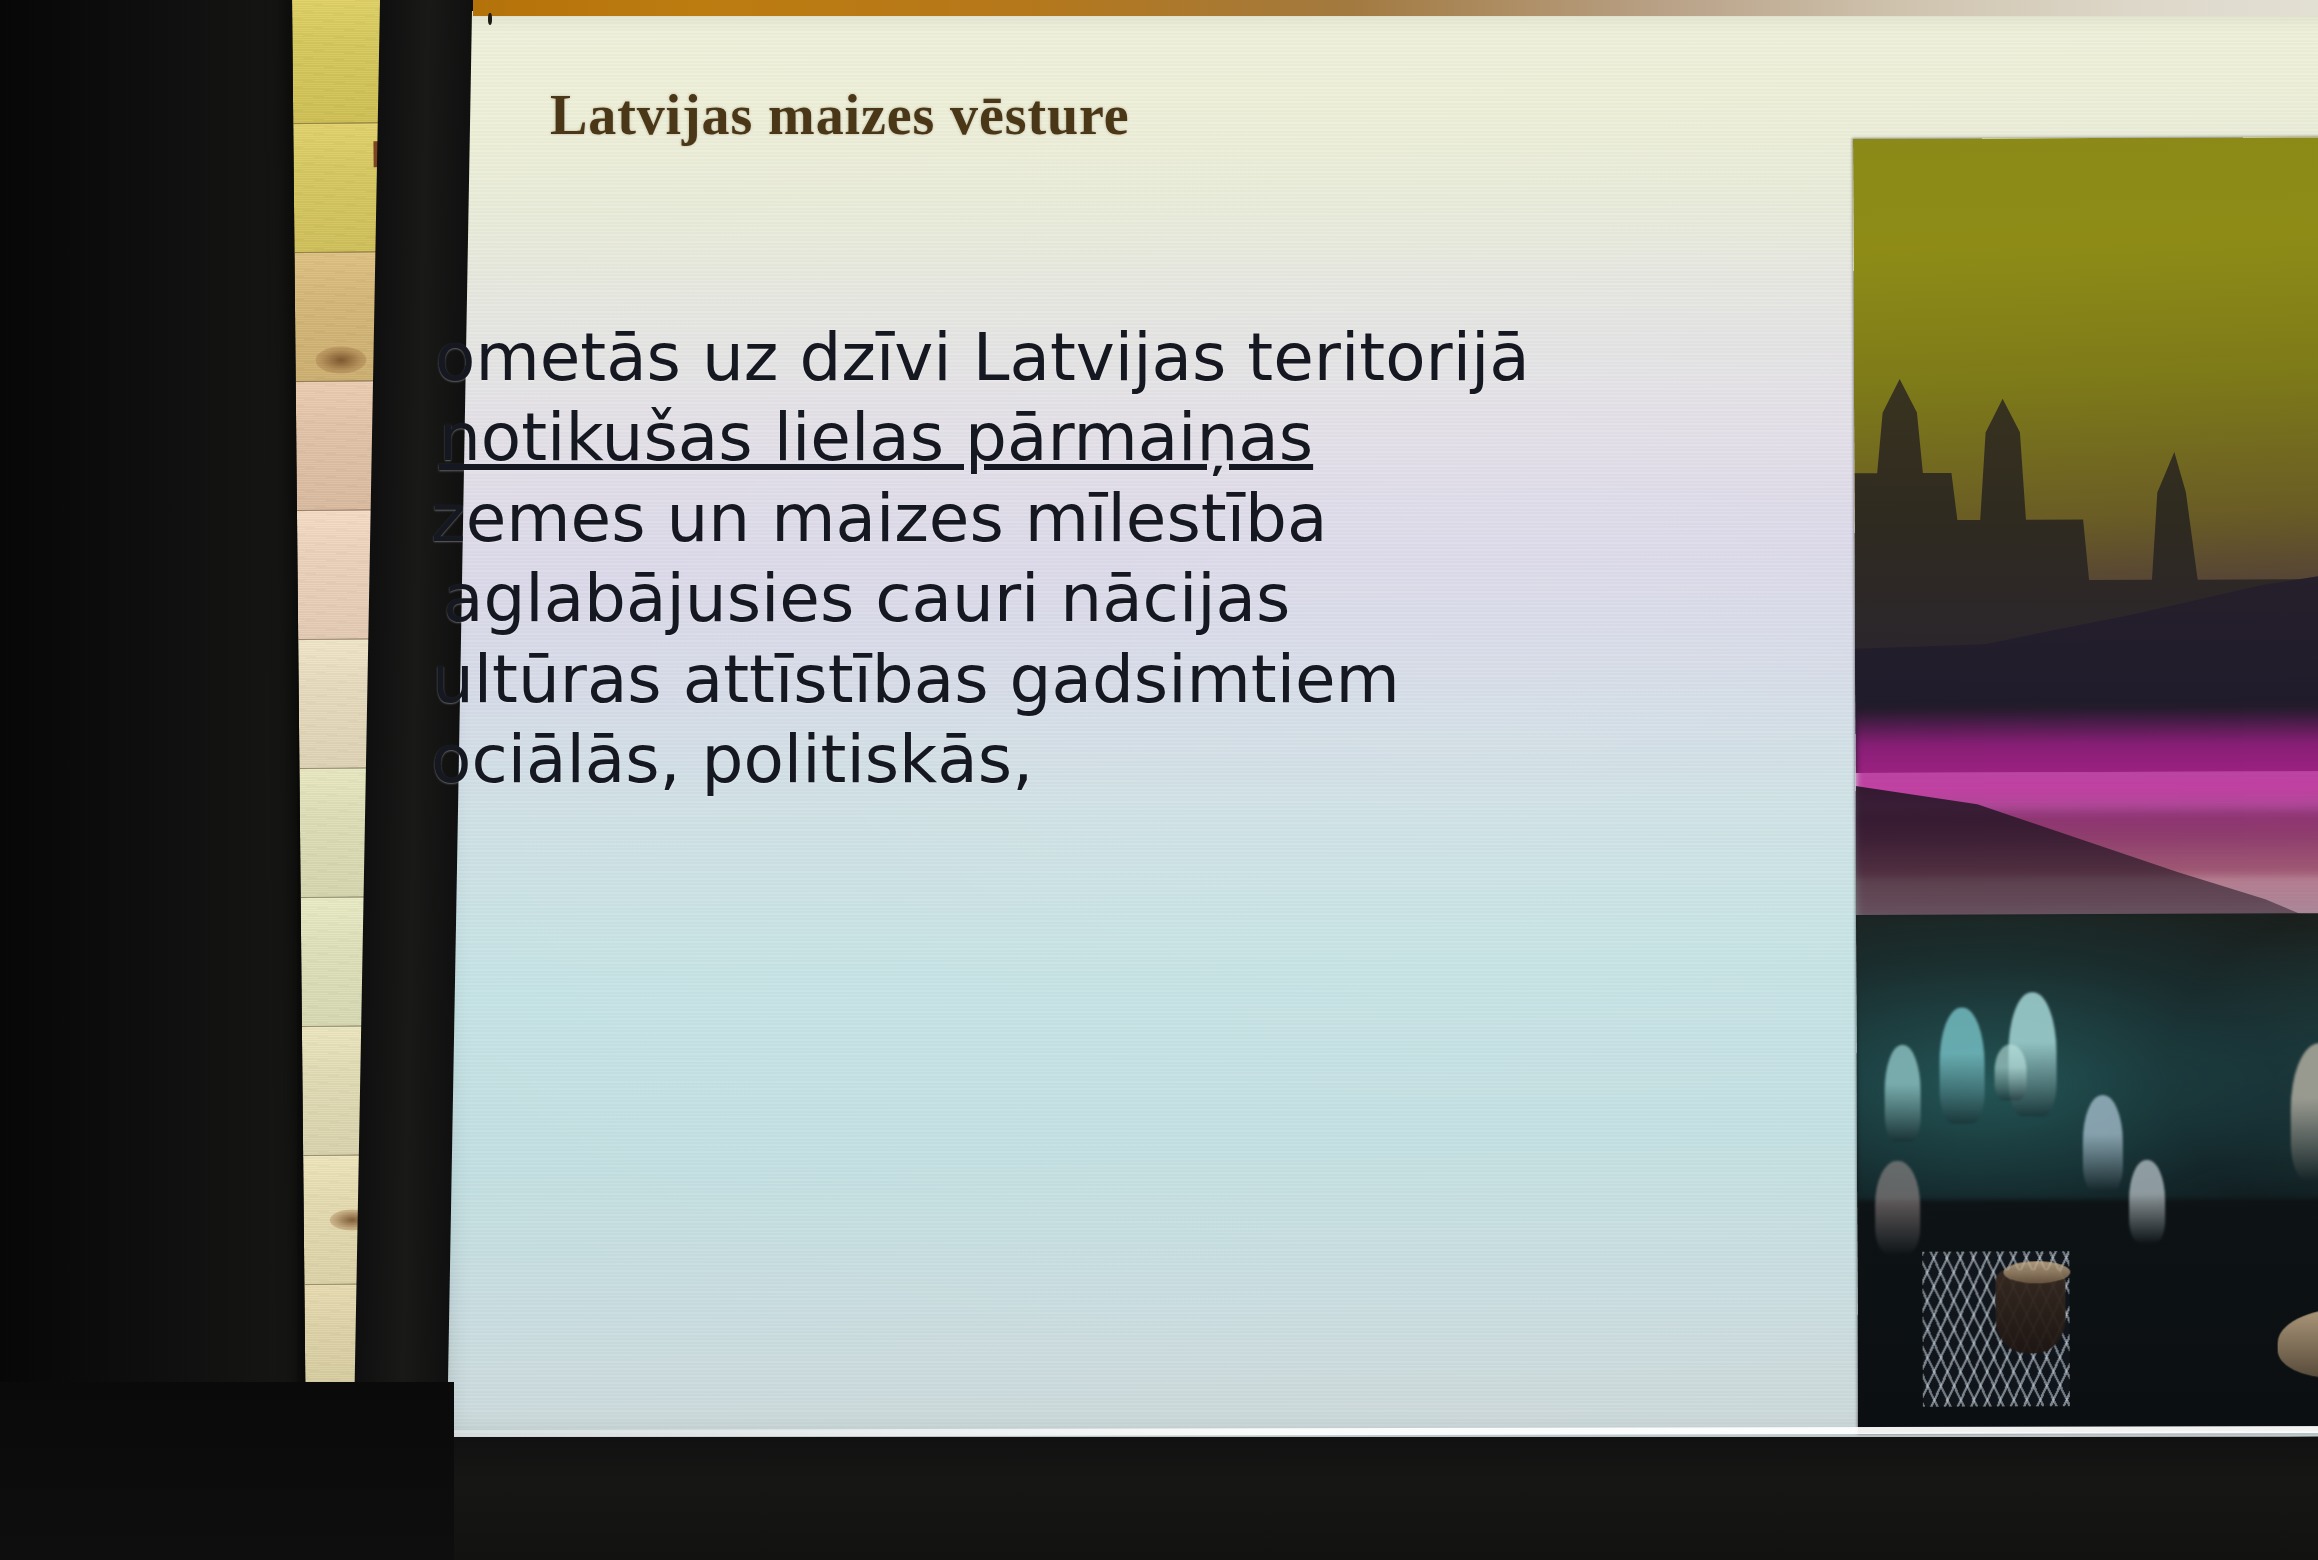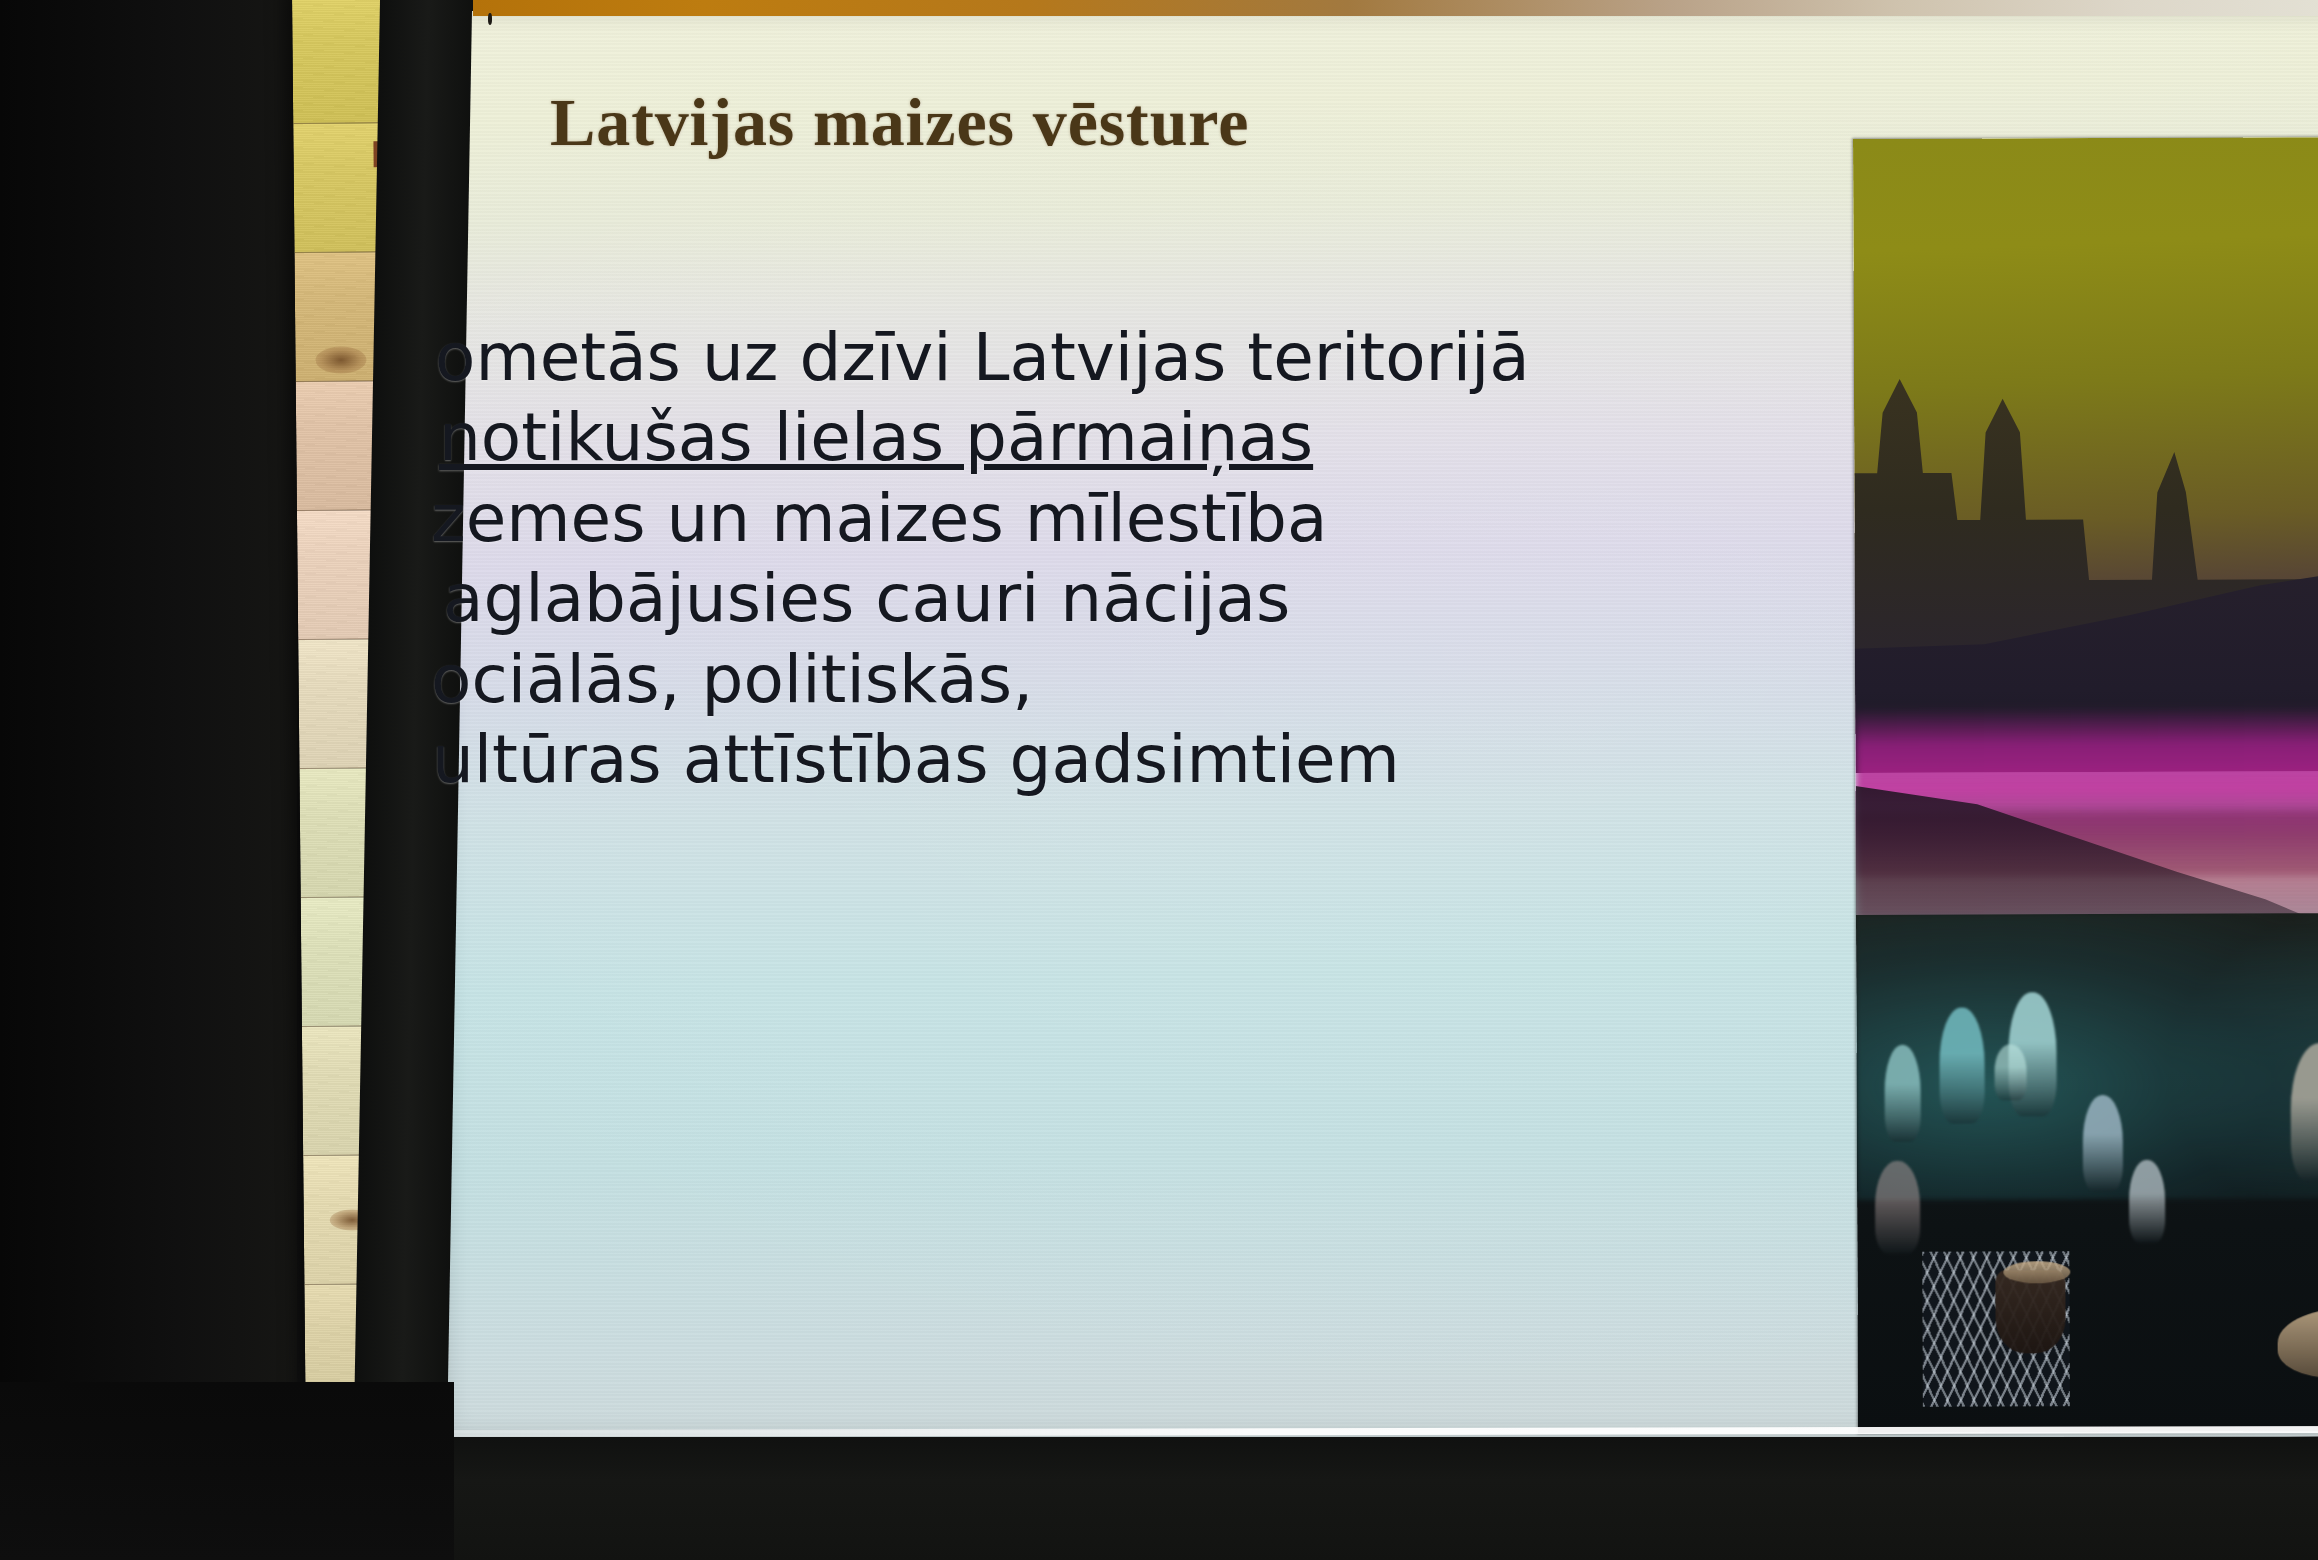--- a/index.html
+++ b/index.html
@@ -105,21 +105,21 @@
   .warm-dot{
     position:absolute;left:488px;top:13px;width:4.2px;height:12px;
     background:#1d1a14;border-radius:45%;filter:blur(0.3px);
   }
 
   
   .slide-title{
     position:absolute;left:550px;top:83px;
     font-family:"Liberation Serif","DejaVu Serif",serif;
     font-weight:700;
-    font-size:68px;
+    font-size:56px;
     letter-spacing:0.9px;
     color:#4a3718;
     text-shadow:0 0 2.8px rgba(120,95,55,.45), 1.4px 1.4px 2.3px rgba(255,255,255,.35);
     white-space:nowrap;
   }
 
   
   .body-text{
     position:absolute;left:431px;top:325px;width:1484px;
   }
@@ -261,22 +261,22 @@
   <div class="warm-band"></div>
   <div class="warm-dot"></div>
 
   <div class="slide-title">Latvijas maizes vēsture</div>
 
   <div class="body-text">
     <div class="body-line ln2">ometās uz dzīvi Latvijas teritorijā</div>
     <div class="body-line ln3">notikušas lielas pārmaiņas</div>
     <div class="body-line ln4">zemes un maizes mīlestība</div>
     <div class="body-line ln5">aglabājusies cauri nācijas</div>
+    <div class="body-line ln7">ultūras attīstības gadsimtiem</div>
     <div class="body-line ln6">ociālās, politiskās,</div>
-    <div class="body-line ln7">ultūras attīstības gadsimtiem</div>
   </div>
 
   <div class="painting" id="painting">
     <div class="p-layer p-sky"></div>
 
     <div class="p-layer p-castle"></div>
 
     <div class="p-layer p-hill"></div>
     <div class="p-layer p-magenta"></div>
     <div class="p-layer p-water"></div>

